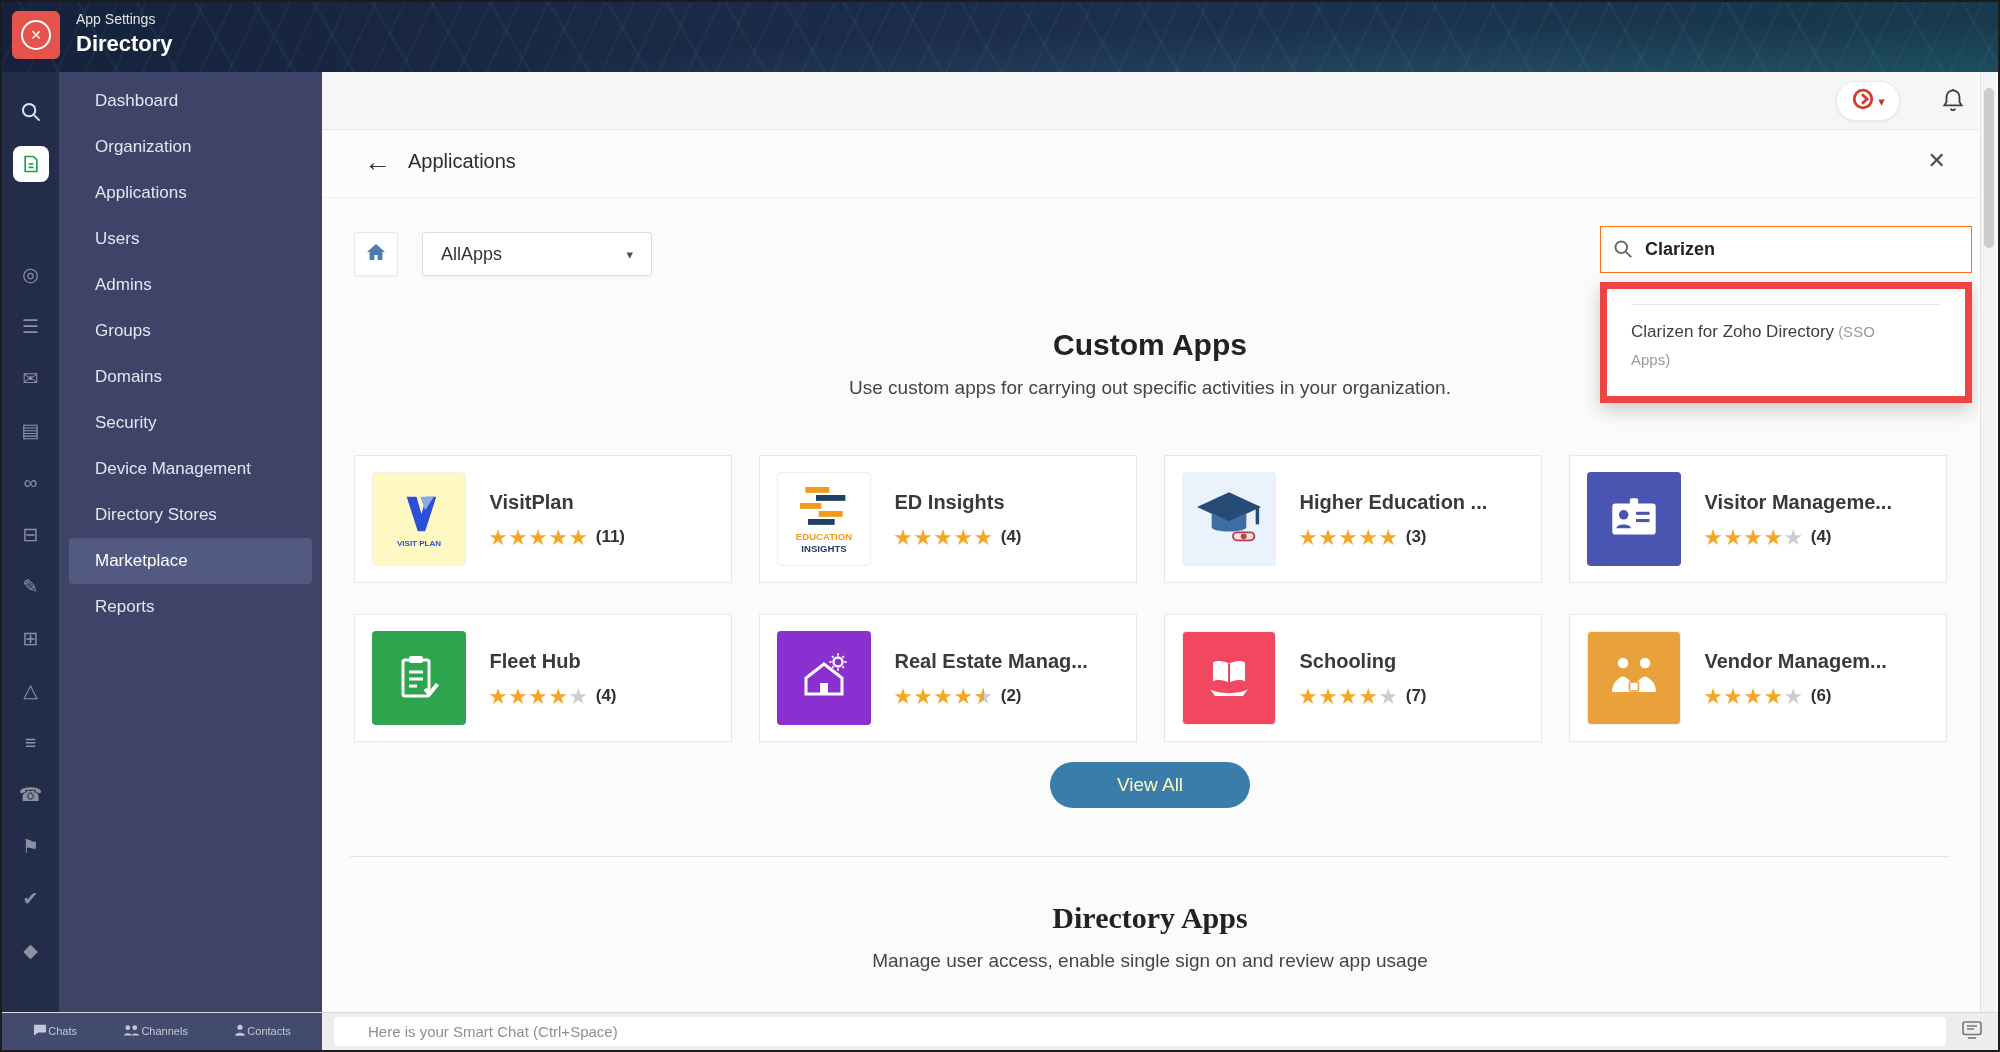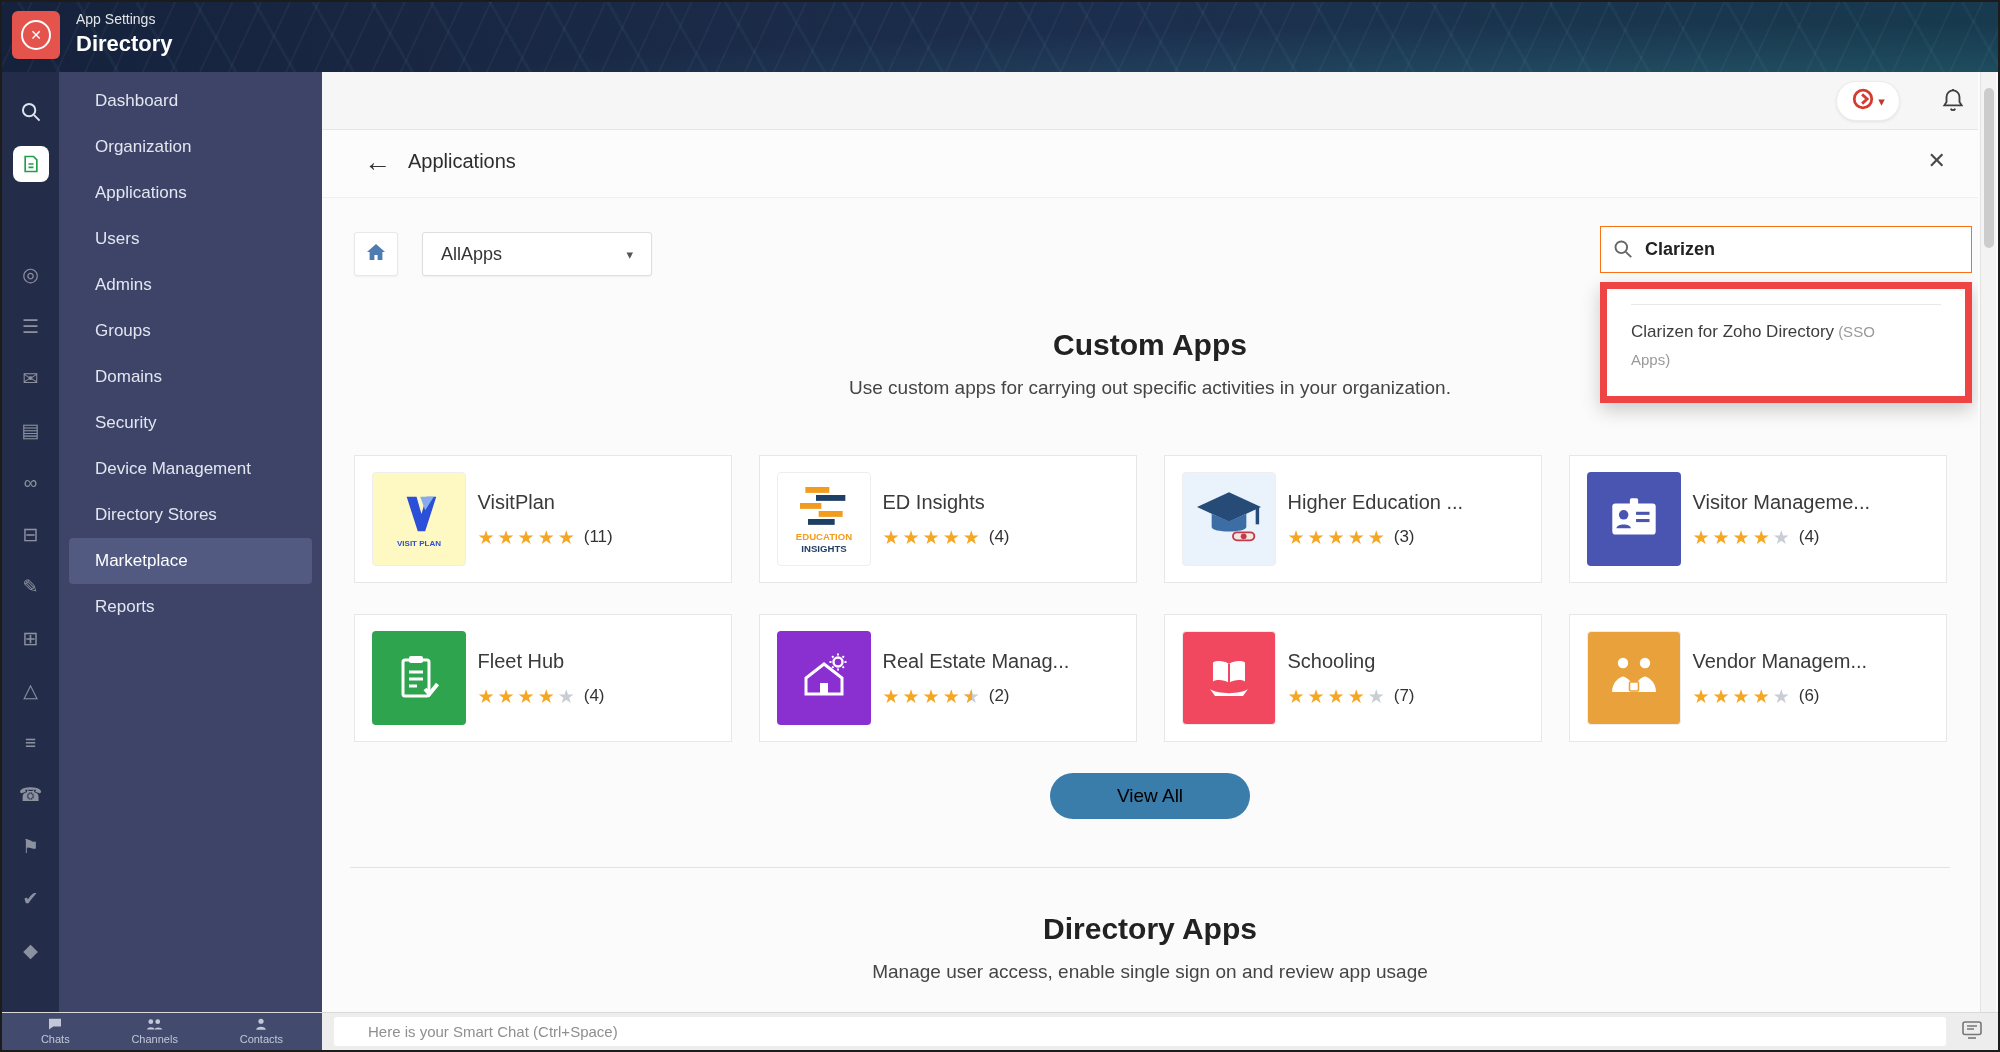--- a/index.html
+++ b/index.html
@@ -124,56 +124,56 @@
   }
   .app-card{
     height:128px; background:#fff; border:1px solid #e7e7e7;
     display:flex; align-items:center; padding-left:17px; cursor:pointer;
   }
   .tile{
     width:94px; height:94px; border-radius:4px; flex:none;
     display:flex; align-items:center; justify-content:center; overflow:hidden;
   }
   .tile.light{ border:1px solid #eeeeee; }
-  .app-info{ margin-left:12px; min-width:0; }
+  .app-info{ margin-left:24px; min-width:0;font-weight:bold; }
   .app-name{ font-size:20px; color:#3a3a3a; white-space:nowrap; }
   .app-rating{ margin-top:13px; display:flex; align-items:center; }
   .st{ position:relative; display:inline-block; font-size:19px; color:#f5a623; margin-right:3px; line-height:1; }
   .st.empty{ color:#c9cdd4; }
   .st.half .base{ color:#c9cdd4; }
   .st.half .over{ position:absolute; left:0; top:0; width:52%; overflow:hidden; color:#f5a623; }
   .count{ font-size:17px; color:#333; margin-left:6px; }
 
   .view-all{
-    display:block; margin:31px auto 0; width:200px; height:46px;
-    background:#3a7dab; color:#000000; border:none; border-radius:23px;
+    display:block; margin:20px auto 0; width:200px; height:46px;
+    background:#3a7dab; color:#fef9c3; border:none; border-radius:23px;
     font-size:19px; cursor:pointer; font-family:"Liberation Sans", sans-serif;
   }
 
   .hr{ margin:48px auto 0; width:calc(100% - 56px); height:1px; background:#e3e3e3; }
-  .dir-title{ margin-top:44px; }
+  .dir-title{ margin-top:44px;font-family:Liberation Serif, serif; }
 
   
   .scrollbar{
     position:absolute; top:70px; right:2px; width:16px; bottom:38px;
     background:#f3f3f3; border-left:1px solid #e2e2e2;
   }
   .scroll-thumb{ position:absolute; top:16px; left:3px; width:10px; height:160px; background:#cccccc; border-radius:5px; cursor:pointer; }
 
   
   .bottom-bar{
     position:absolute; left:0; right:0; bottom:0; height:38px;
     background:#ededed; border-top:1px solid #d9d9d9; display:flex;
   }
   .bb-left{
     width:320px; height:100%; background:#424a6d; flex:none;
     display:flex; align-items:center; justify-content:space-around; padding:0 8px;
   }
   .bb-tab{
-    display:flex; flex-direction:column; align-items:center; gap:1px;
+    display:flex; flex-direction:row; align-items:center; gap:1px;
     color:#c3c8d8; font-size:11px; cursor:pointer; line-height:1.1;
   }
   .bb-right{ position:relative; flex:1; }
   .bb-input{
     position:absolute; left:12px; right:52px; top:4px; bottom:4px;
     background:#fff; border:none; border-radius:3px; padding-left:34px;
     font-size:15px; color:#333; outline:none; font-family:"Liberation Sans", sans-serif;
   }
   .bb-input::placeholder{ color:#8f8f8f; }
   .bb-panel-icon{ position:absolute; right:16px; top:50%; transform:translateY(-50%); cursor:pointer; }

